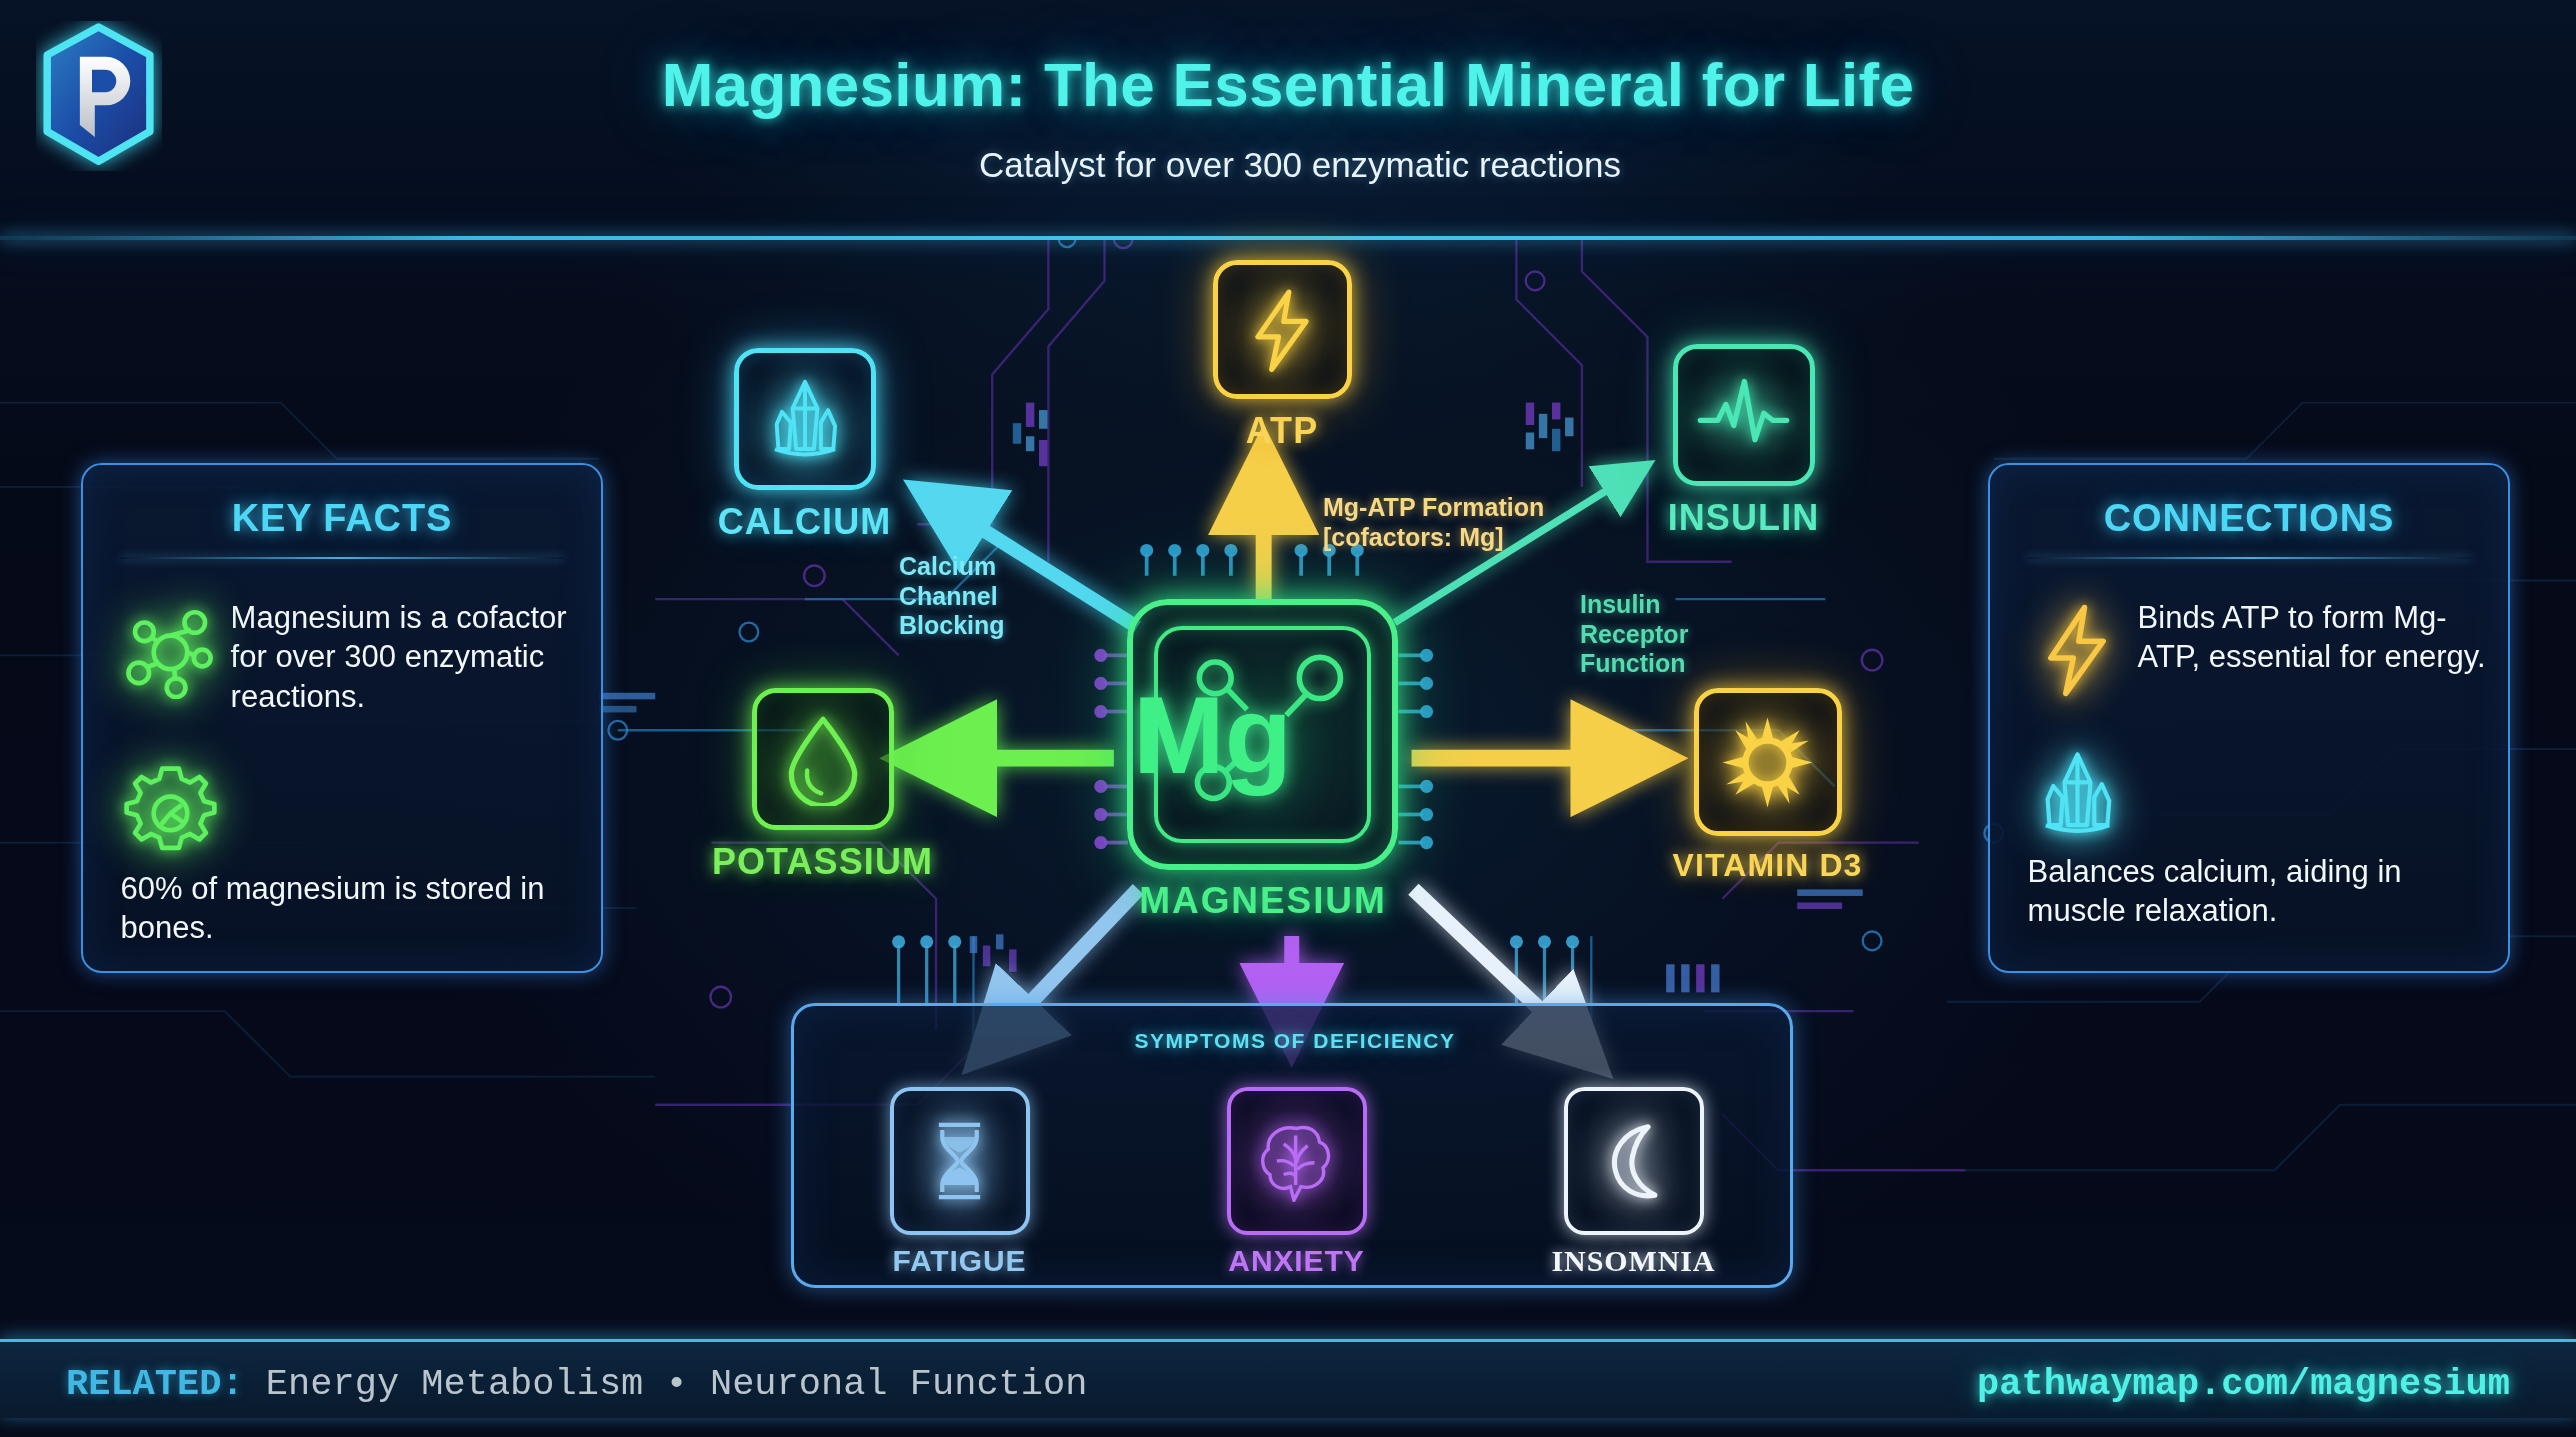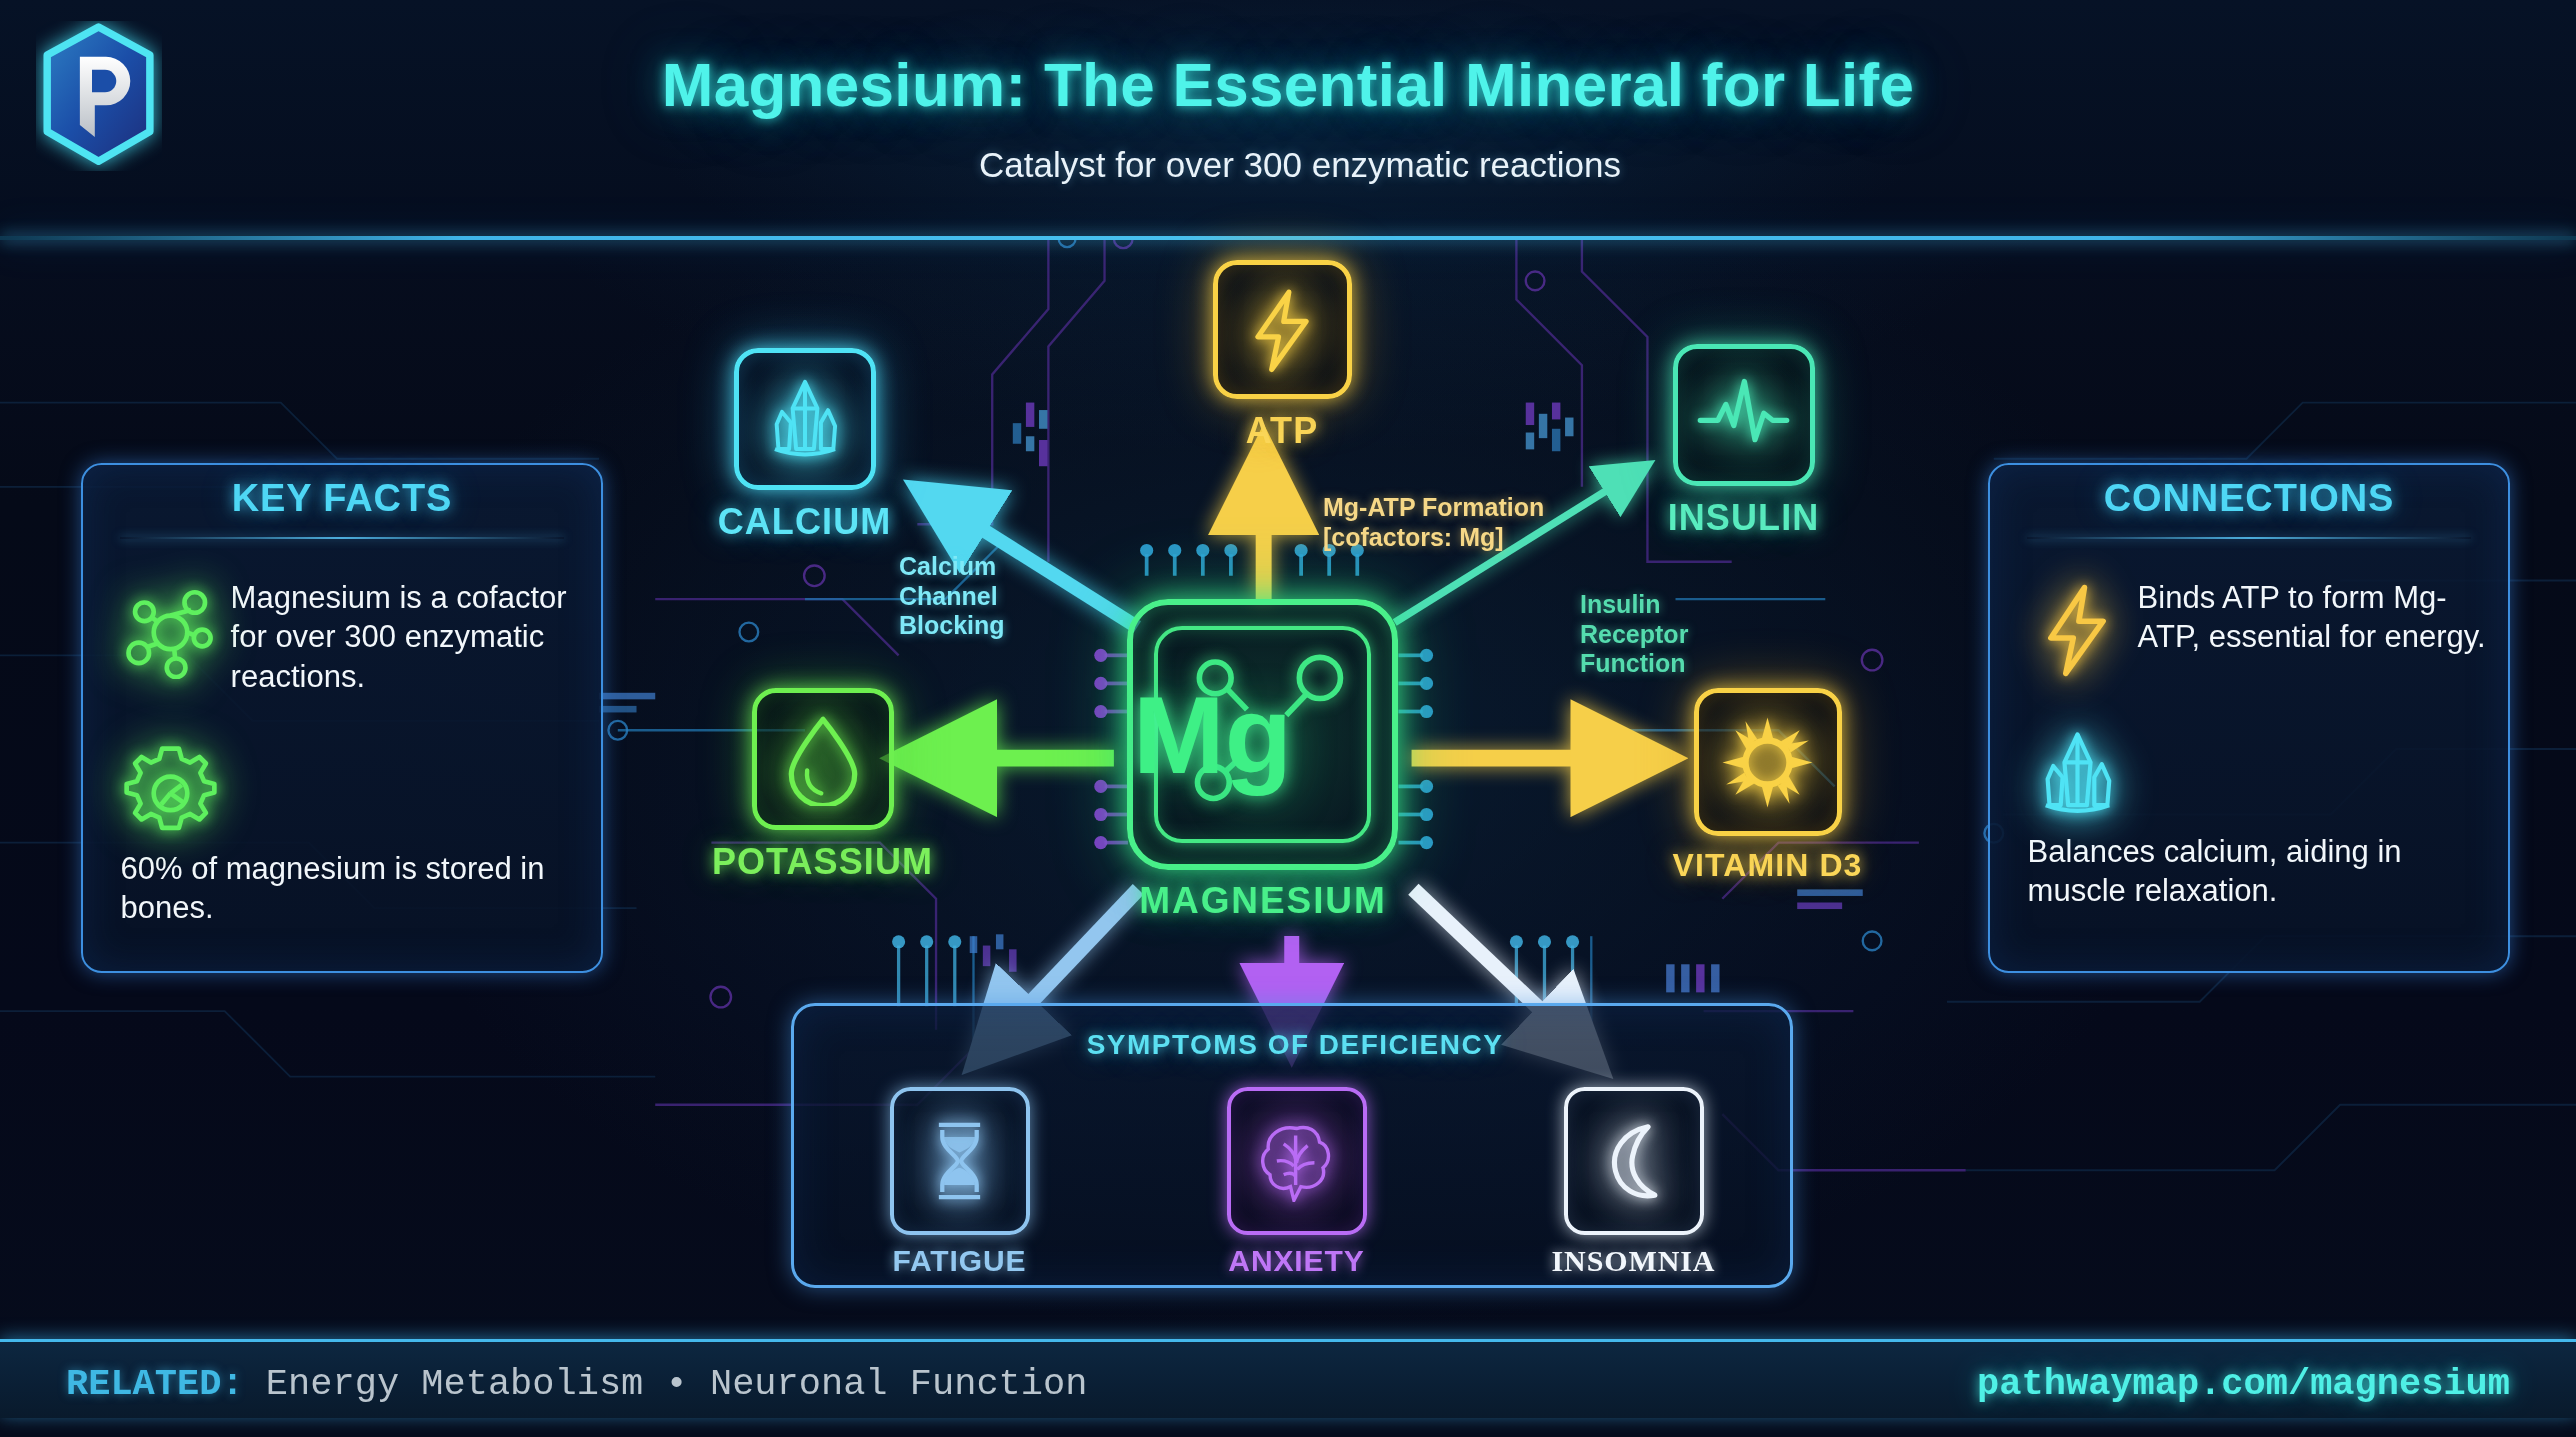--- a/index.html
+++ b/index.html
@@ -57,21 +57,21 @@
   .panel {
     position:absolute;
     border:2.8px solid #3d8fe0;
     border-radius:20.6px;
     background:linear-gradient(180deg, rgba(10,26,52,0.86) 0%, rgba(7,18,38,0.92) 100%);
     box-shadow:0 0 20.6px rgba(55,130,220,0.55), inset 0 0 39px rgba(20,60,120,0.35);
   }
   #panel-left  { left:81px;  top:463px; width:522px; height:510px; }
   #panel-right { left:1988px; top:463px; width:522px; height:510px; }
   .panel-title {
-    text-align:center; margin-top:12px;
+    text-align:center; margin-top:32px;
     font-size:38px; font-weight:bold; color:#4ed7f5; letter-spacing:0.9px;
     text-shadow:0 0 13px rgba(70,210,250,0.75), 0 0 32px rgba(40,160,230,0.4);
   }
   .panel-rule {
     margin:17px 37px 0 37px; height:1.9px;
     background:linear-gradient(90deg, rgba(70,180,240,0) 0%, rgba(90,200,250,0.85) 50%, rgba(70,180,240,0) 100%);
     box-shadow:0 0 9.4px rgba(80,190,245,0.6);
   }
   .panel-items { margin-top:26px; }
   .panel-item { display:flex; align-items:flex-start; padding:13px 16px 0 32px; }
@@ -121,21 +121,21 @@
 
   
   #symptoms {
     position:absolute; left:791px; top:1003px; width:1002px; height:285px;
     border:3.7px solid #5aa9ee; border-radius:24px;
     background:linear-gradient(180deg, rgba(9,24,48,0.72) 0%, rgba(6,16,34,0.85) 100%);
     box-shadow:0 0 22.5px rgba(70,150,230,0.5), inset 0 0 43px rgba(20,60,120,0.3);
   }
   #symptoms-title {
     position:absolute; left:0; top:22.5px; width:1002px; text-align:center;
-    font-size:28px; font-weight:bold; letter-spacing:1.5px; color:#5ce0f2;
+    font-size:21px; font-weight:bold; letter-spacing:1.5px; color:#5ce0f2;
     text-shadow:0 0 12px rgba(80,220,245,0.8), 0 0 30px rgba(40,170,230,0.4);
   }
   .sym { position:absolute; top:81px; width:187px; text-align:center; }
   .sym-box {
     width:140px; height:148px; margin:0 auto; border-radius:20.6px;
     display:flex; align-items:center; justify-content:center;
   }
   .sym-label { margin-top:9.4px; font-size:30px; font-weight:bold; letter-spacing:0.9px; }
 
   

